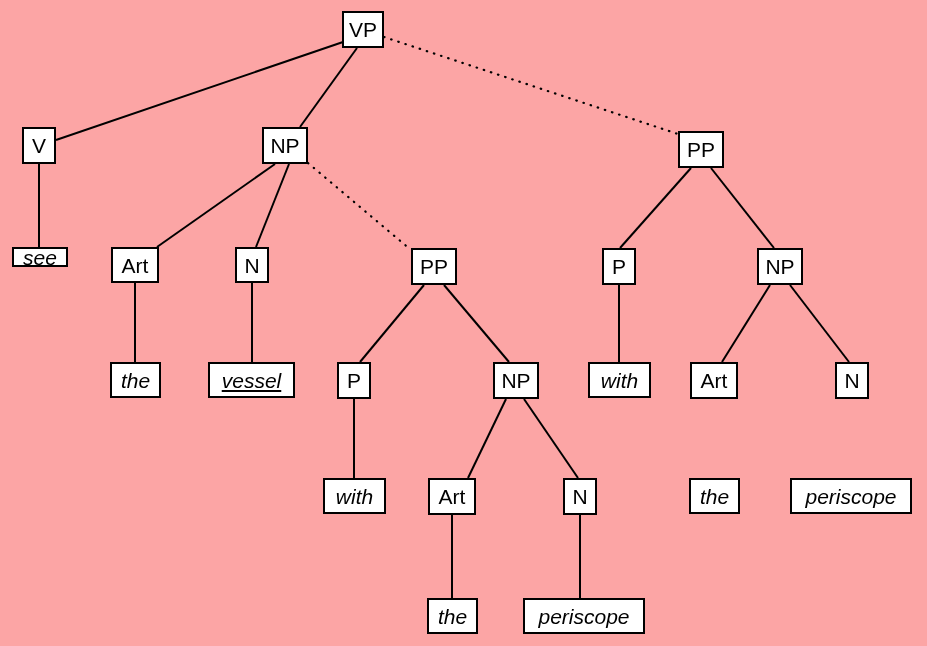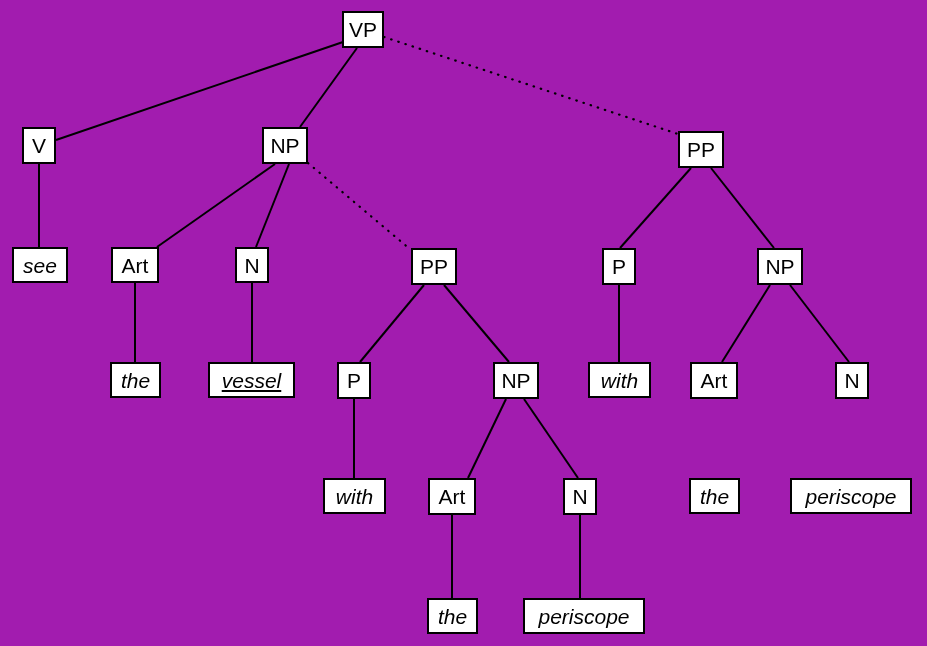--- a/index.html
+++ b/index.html
@@ -4,21 +4,21 @@
 <style>
   html, body {
     margin: 0;
     padding: 0;
     background: #ffffff;
   }
   #tree-canvas {
     position: relative;
     width: 927px;
     height: 646px;
-    background: #a21caf;
+    background: #fca5a5;
     font-family: "Liberation Sans", sans-serif;
   }
   svg.tree-svg {
     position: absolute;
     left: 0;
     top: 0;
     width: 927px;
     height: 646px;
   }
   .node-box {
@@ -74,21 +74,21 @@
       </div>
       <div class="node-box" style="left: 22px; top: 127px; width: 34px; height: 37px;">
         <span>V</span>
       </div>
       <div class="node-box" style="left: 262px; top: 127px; width: 46px; height: 37px;">
         <span>NP</span>
       </div>
       <div class="node-box" style="left: 678px; top: 131px; width: 46px; height: 37px;">
         <span>PP</span>
       </div>
-      <div class="node-box leaf" style="left: 12px; top: 247px; width: 56px; height: 36px;">
+      <div class="node-box leaf" style="left: 12px; top: 247px; width: 56px; height: 20px;">
         <span>see</span>
       </div>
       <div class="node-box" style="left: 111px; top: 247px; width: 48px; height: 36px;">
         <span>Art</span>
       </div>
       <div class="node-box" style="left: 235px; top: 247px; width: 34px; height: 36px;">
         <span>N</span>
       </div>
       <div class="node-box" style="left: 411px; top: 248px; width: 46px; height: 37px;">
         <span>PP</span>

